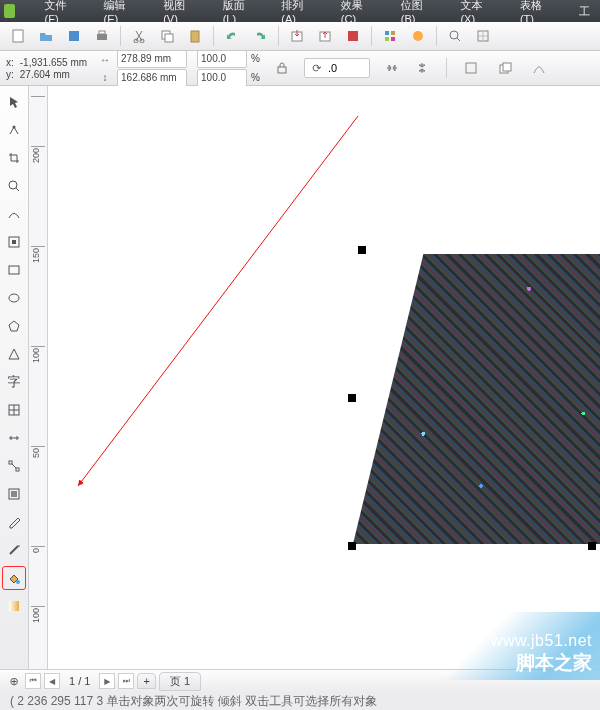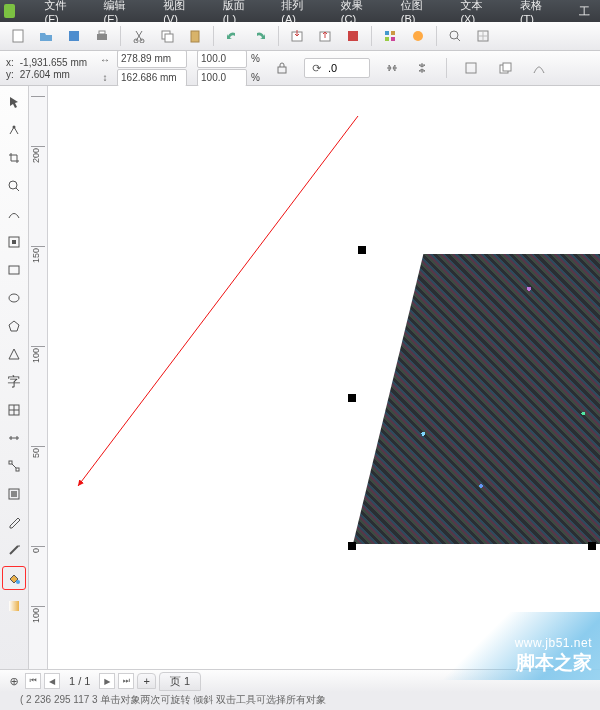--- a/index.html
+++ b/index.html
@@ -42,23 +42,23 @@
  repeating-linear-gradient(45deg,#2a2e33 0 3px,#3d4b42 3px 5px,#55384a 5px 7px,#2f4a5c 7px 9px),
  repeating-linear-gradient(-45deg,#443b55 0 2px,#3a5639 2px 4px,#5a3d3a 4px 6px);
  background-blend-mode:screen,screen,screen,screen,screen,screen,normal,normal}
 .handle{width:8px;height:8px;background:#000;position:absolute}
 .arrowline{position:absolute;left:0;top:0;pointer-events:none}
 .pagebar{height:22px;background:linear-gradient(#fdfdfd,#ececef);border-top:1px solid #cfcfd2;display:flex;align-items:center;gap:3px;padding:0 6px;font-size:11px;color:#444}
 .pagebar .pbtn{width:14px;height:14px;border:1px solid #cfcfd2;background:#fff;display:flex;align-items:center;justify-content:center;font-size:8px;color:#666}
 .pagebar .ptab{background:linear-gradient(#f8f8fa,#e6e6e9);border:1px solid #cfcfd2;border-radius:4px 4px 0 0;padding:1px 10px}
 .pagebar .ptab.plus{padding:1px 5px}
 .statusbar{height:20px;background:linear-gradient(#fdfdfd,#ececef);border-top:1px solid #cfcfd2;font-size:11px;color:#444;padding:2px 6px;white-space:nowrap;overflow:hidden}
-.statusbar2{height:16px;background:#ececef;font-size:10px;color:#666;padding:1px 20px;white-space:nowrap;overflow:hidden}
+.statusbar2{height:16px;background:#ececef;font-size:12px;color:#666;padding:1px 10px;white-space:nowrap;overflow:hidden}
 .watermark{position:absolute;right:0;bottom:30px;width:160px;height:60px;background:linear-gradient(135deg,rgba(80,170,230,0) 0%,rgba(80,170,230,0) 35%,rgba(120,195,235,.85) 75%,rgba(150,210,240,.95) 100%);display:flex;flex-direction:column;align-items:flex-end;justify-content:flex-end;padding:4px 8px;color:#fff}
-.watermark .url{font-size:12px;letter-spacing:.5px}
+.watermark .url{font-size:16px;letter-spacing:.5px}
 .watermark .cn{font-size:19px;font-weight:bold}
 </style>
 </head>
 <body>
 
 <div class="app">
 
  <div class="menubar">
    <span class="logo"></span>
    <span class="mitem">文件(F)</span>

